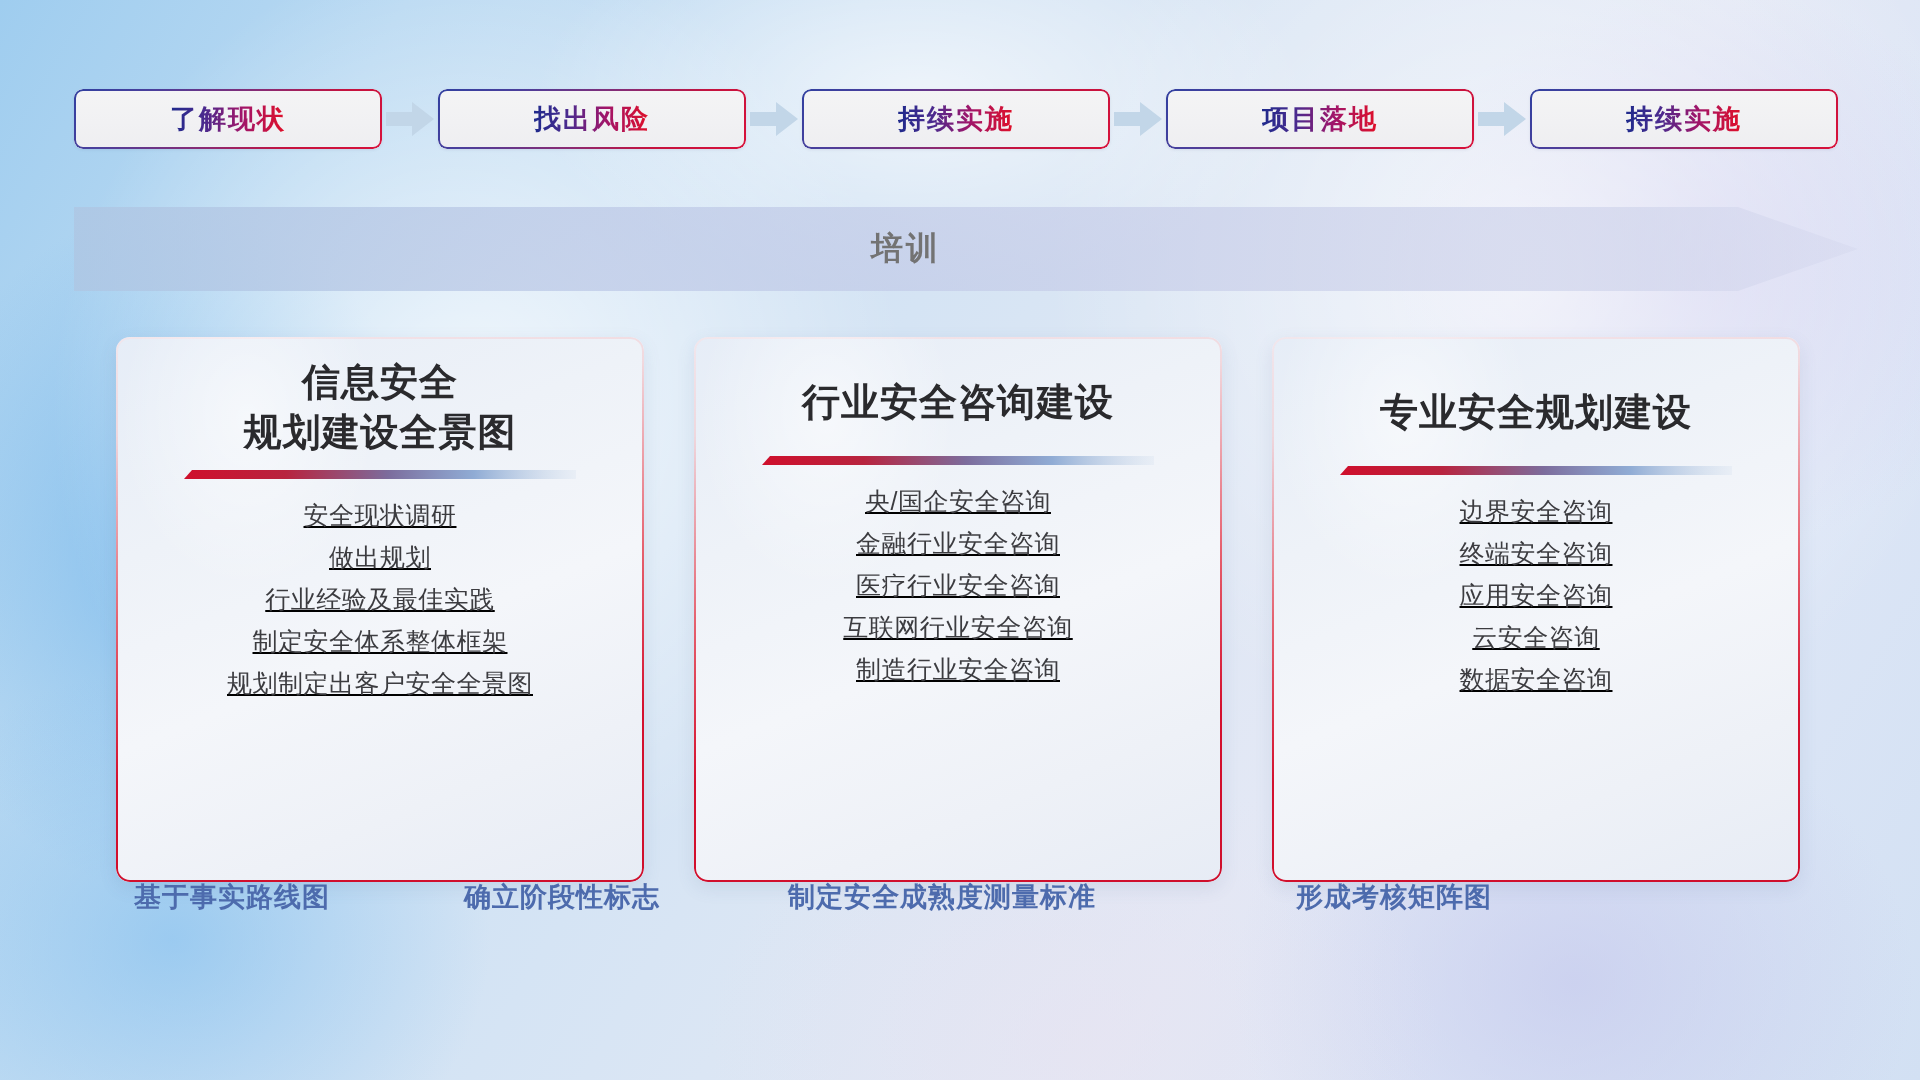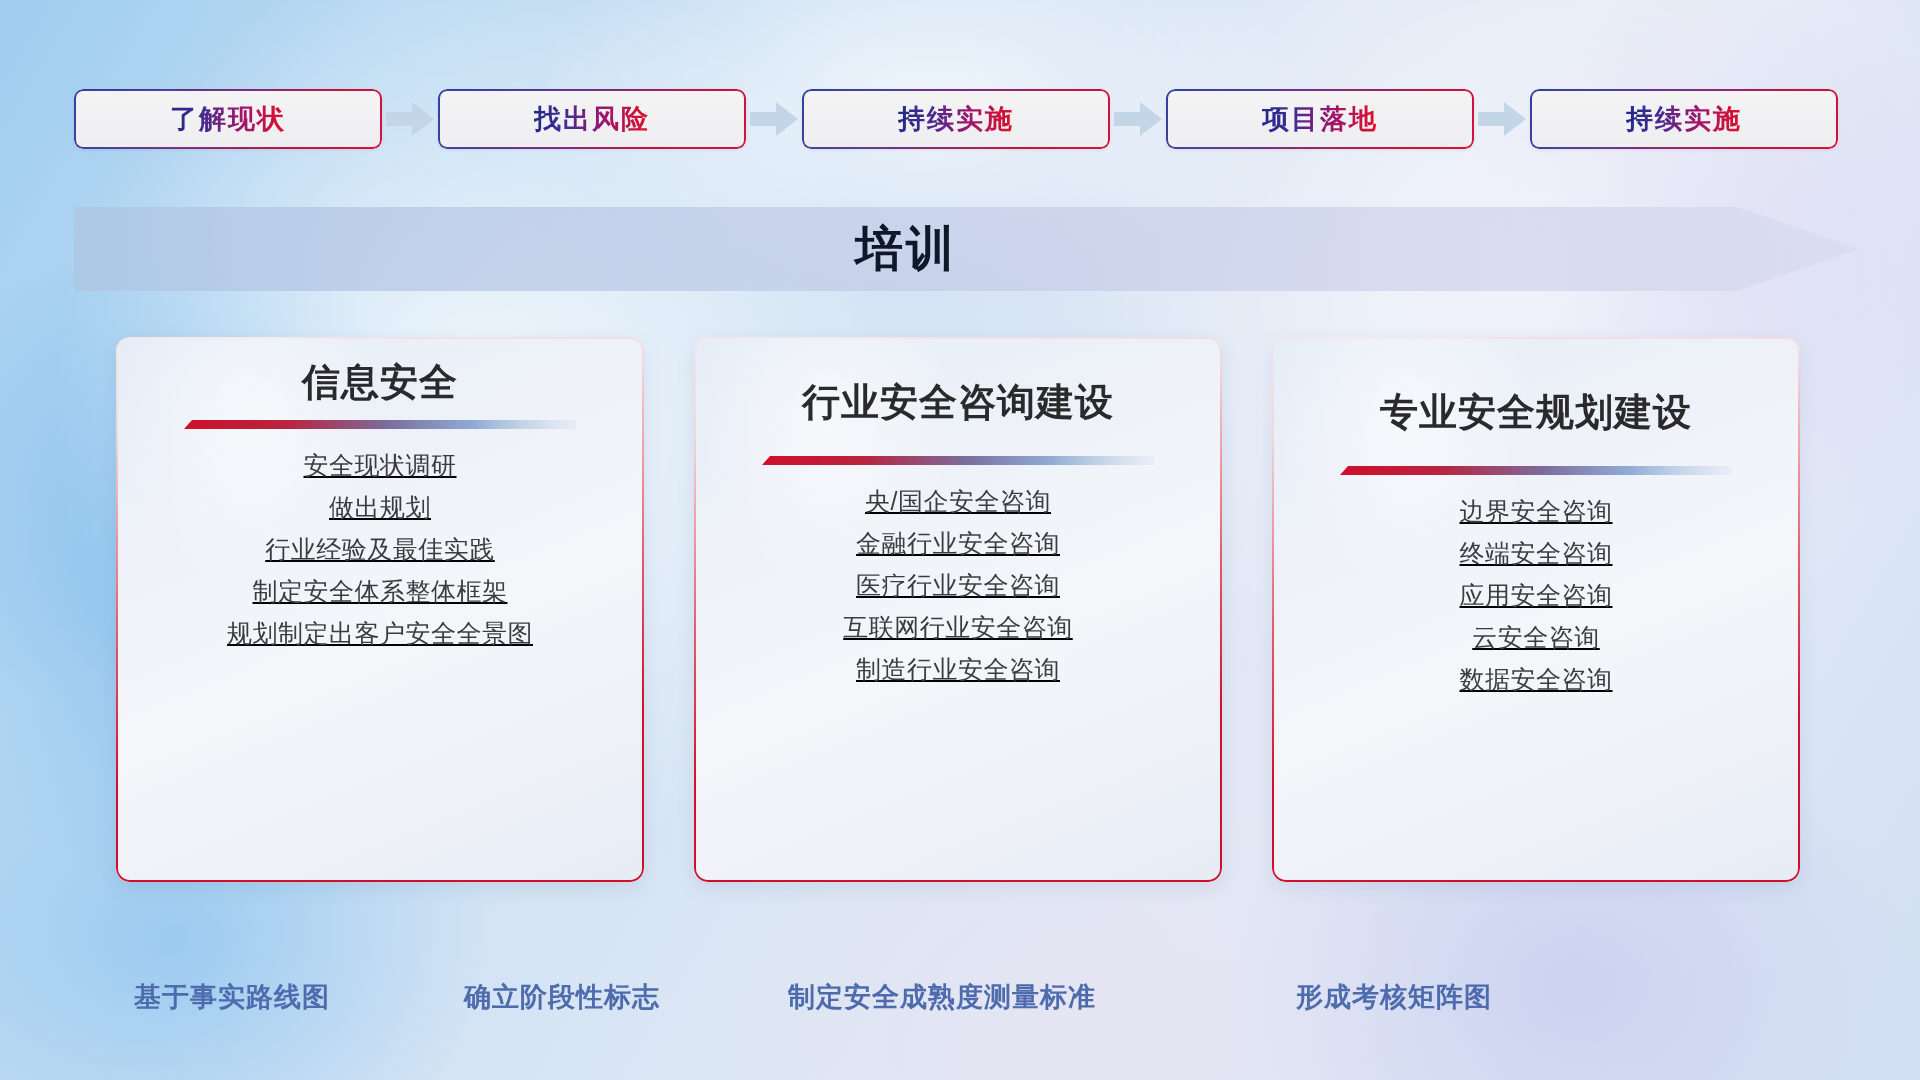--- a/index.html
+++ b/index.html
@@ -85,21 +85,21 @@
   
   #banner{
     position:absolute;left:74px;top:207px;width:1784px;height:84px;z-index:4;
   }
   #banner .band{
     position:absolute;left:0;top:0;width:100%;height:100%;
   }
   #banner .band svg{display:block;width:100%;height:100%;}
   #banner .banner-title{
     position:absolute;left:0;right:0;top:50%;transform:translateY(-50%);
-    text-align:center;font-size:48px;font-weight:700;color:#0f172a;
+    text-align:center;font-size:32px;font-weight:700;color:#737373;
     letter-spacing:3px;
     padding-right:120px;
   }
 
   
   #cards{
     position:absolute;left:116px;top:337px;width:1684px;height:545px;z-index:6;
     display:flex;justify-content:space-between;
   }
   .card{
@@ -139,21 +139,21 @@
     position:relative;z-index:2;width:100%;
     margin-top:22px;display:flex;flex-direction:column;align-items:center;
   }
   .card-list.shift{margin-top:16px;text-decoration:underline;}
   .card-item{
     font-size:25px;color:#3c3c40;line-height:1;margin-bottom:17px;letter-spacing:.5px;
   }
 
   
   #bottom-labels{
-    position:absolute;left:0;top:979px;width:1920px;height:50px;z-index:6;
+    position:absolute;left:0;top:879px;width:1920px;height:50px;z-index:6;
   }
   .bl{
     position:absolute;top:0;
     font-size:27px;font-weight:700;color:#4d6bad;letter-spacing:1px;white-space:nowrap;
   }
 </style>
 </head>
 <body>
 
 <div id="bg">
@@ -231,20 +231,21 @@
 </div>
 
 <div id="cards">
 
   <div class="card">
     <div class="card-inner">
       <div class="card-sheen"></div>
 
       <div class="card-title two-line">
         <div>信息安全</div>
+        <div>规划建设全景图</div>
       </div>
 
       <div class="card-divider">
         <svg width="392" height="20" viewBox="0 0 392 20" aria-hidden="true">
           <defs>
             <linearGradient id="dv1" x1="0" y1="0" x2="1" y2="0">
               <stop offset="0" stop-color="#cf0f2c"></stop>
               <stop offset="0.26" stop-color="#b8243f"></stop>
               <stop offset="0.52" stop-color="#7c6c9c"></stop>
               <stop offset="0.74" stop-color="#7f9fce" stop-opacity="0.85"></stop>

